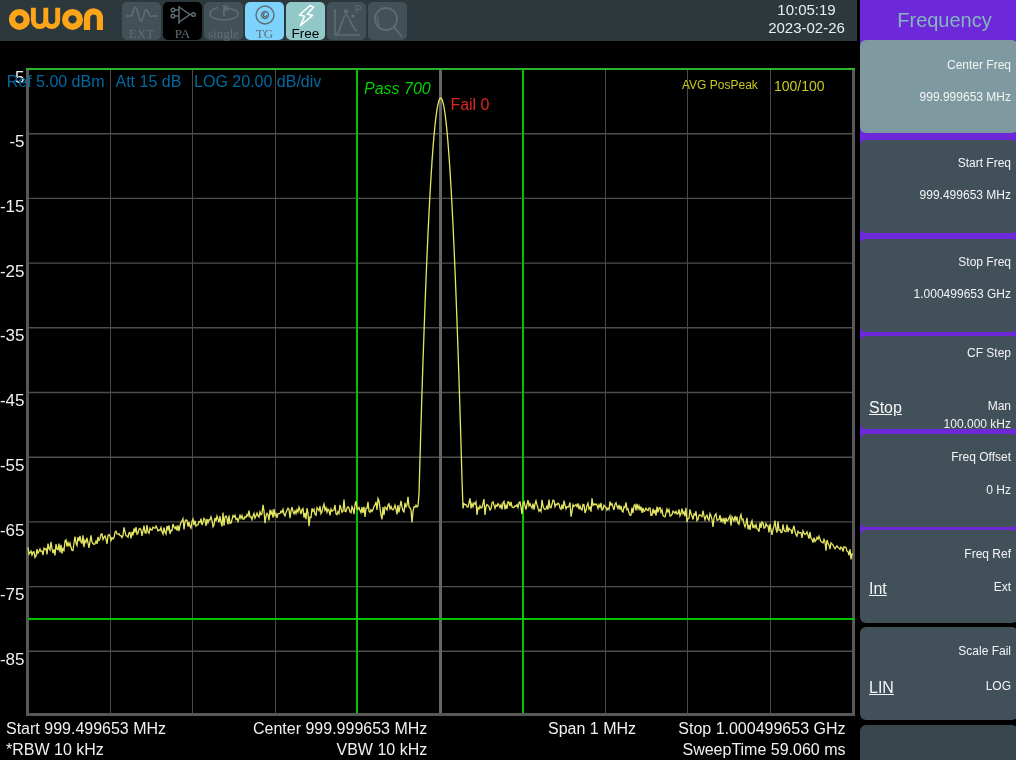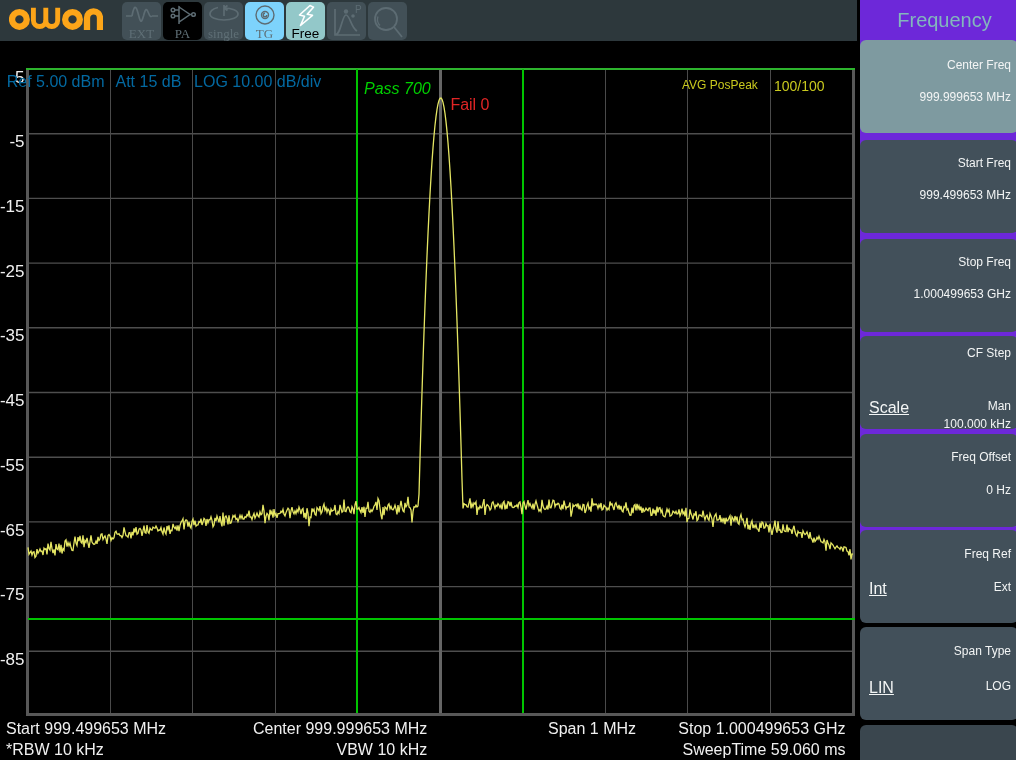--- a/index.html
+++ b/index.html
@@ -61,20 +61,21 @@
 </svg>
 
 <div id="topbar">
 <svg style="position:absolute;left:9px;top:7px;" width="94" height="23" viewBox="0 0 94 23" fill="none" stroke="#fca519" stroke-width="6.3">
   <circle cx="10.4" cy="12.4" r="7.35"></circle>
   <path d="M24.4,0.8 V13.3 A6.2,6.2 0 0 0 36.8,13.3 V0.8" stroke-width="4.9"></path>
   <path d="M36.8,13.3 A5.95,6.2 0 0 0 48.7,13.3 V0.8" stroke-width="4.9"></path>
   <circle cx="63.5" cy="12.4" r="7.35"></circle>
   <path d="M78,23 V11 A6.5,6.6 0 0 1 91,11 V23"></path>
 </svg>
+<div id="clock">10:05:19<br>2023-02-26</div>
 <div class="ibtn" style="left:122px; background:#425057;">
       <svg width="34" height="24" viewBox="0 0 34 24" fill="none" stroke="#5d6c73" stroke-width="1.7">
 <path d="M1,12 h6 M27,12 h6 M7,12 C9,1 11,1 13,9 C15,17 16,21 18.5,12 C20.5,4 21.5,4 23.5,9 C25,13 26,13 27,12"></path>
       </svg>
       <span class="ilab" style="">EXT</span>
     </div>
 <div class="ibtn" style="left:163px; background:#000000;">
       <svg width="26" height="22" viewBox="0 0 26 22" fill="none" stroke="#5d6c73" stroke-width="1.5">
 <circle cx="3" cy="6" r="1.8"></circle>
         <circle cx="3" cy="12" r="1.8"></circle>
@@ -115,21 +116,21 @@
       <svg width="34" height="38" viewBox="0 0 34 38" fill="none" stroke="#5d6c73" stroke-width="1.8">
 <circle cx="15" cy="15" r="11"></circle>
         <path d="M23,23 L31,33"></path>
         <path d="M7,12.5 a8.5,8.5 0 0 0 2,9" stroke-width="1.3"></path>
       </svg>
     </div>
 </div>
 
 <span class="wtext" style="left:6.7px; top:44.5px;">Ref 5.00 dBm</span>
 <span class="wtext" style="left:115.5px; top:44.5px;">Att 15 dB</span>
-<span class="wtext" style="left:194.1px; top:44.5px;">LOG 10.00 dB/div</span>
+<span class="wtext" style="left:194.1px; top:44.5px;">LOG 20.00 dB/div</span>
 <span class="btext" style="left:364px; top:80px; color:#00d000;font-style:italic;">Pass 700</span>
 <span class="btext" style="left:450.4px; top:96px; color:#e02525;">Fail 0</span>
 <span class="btext" style="left:682px; top:78px; font-size:12px; color:#c9c91e;">AVG PosPeak</span>
 <span class="btext" style="left:774px; top:78px; font-size:14px; color:#c9c91e;">100/100</span>
 <span class="btext" style="left:6px; top:720px;">Start 999.499653 MHz</span>
 <span class="btext" style="left:253px; top:720px;">Center 999.999653 MHz</span>
 <span class="btext" style="left:548px; top:720px;">Span 1 MHz</span>
 <span class="btext" style="left:600px; top:720px; width:245.5px; text-align:right;">Stop 1.000499653 GHz</span>
 <span class="btext" style="left:6px; top:740.5px;">*RBW 10 kHz</span>
 <span class="btext" style="left:336.5px; top:740.5px;">VBW 10 kHz</span>
@@ -147,31 +148,31 @@
         <span class="lab" style="top:48.3px;">999.499653 MHz</span>
       </div>
 <div class="sbtn" style="top:238.5px;">
         <span class="lab" style="top:16.8px;">Stop Freq</span>
         <span class="lab" style="top:48.3px;">1.000499653 GHz</span>
       </div>
 <div class="sbtn" style="top:335.5px;">
         <span class="lab" style="top:10.8px;">CF Step</span>
         <span class="lab" style="top:33.8px;margin-top:48px;">100.000 kHz</span>
         <span class="lab" style="top:63.8px;">Man</span>
-        <span class="left" style="top:63.8px;">Scale</span>
+        <span class="left" style="top:63.8px;">Stop</span>
       </div>
 <div class="sbtn" style="top:433.5px;">
         <span class="lab" style="top:16.3px;">Freq Offset</span>
         <span class="lab" style="top:49.3px;">0 Hz</span>
       </div>
 <div class="sbtn" style="top:530px;">
         <span class="lab" style="top:17.3px;">Freq Ref</span>
         <span class="lab" style="top:50.3px;">Ext</span>
         <span class="left" style="top:50.3px;">Int</span>
       </div>
 <div class="sbtn" style="top:627px;">
-        <span class="lab" style="top:17.3px;">Span Type</span>
+        <span class="lab" style="top:17.3px;">Scale Fail</span>
         <span class="lab" style="top:51.8px;">LOG</span>
         <span class="left" style="top:51.8px;">LIN</span>
       </div>
 <div class="sbtn" style="top:725px; background:#3a464e;"></div>
 </div>
   </div>
 
 </body></html>

